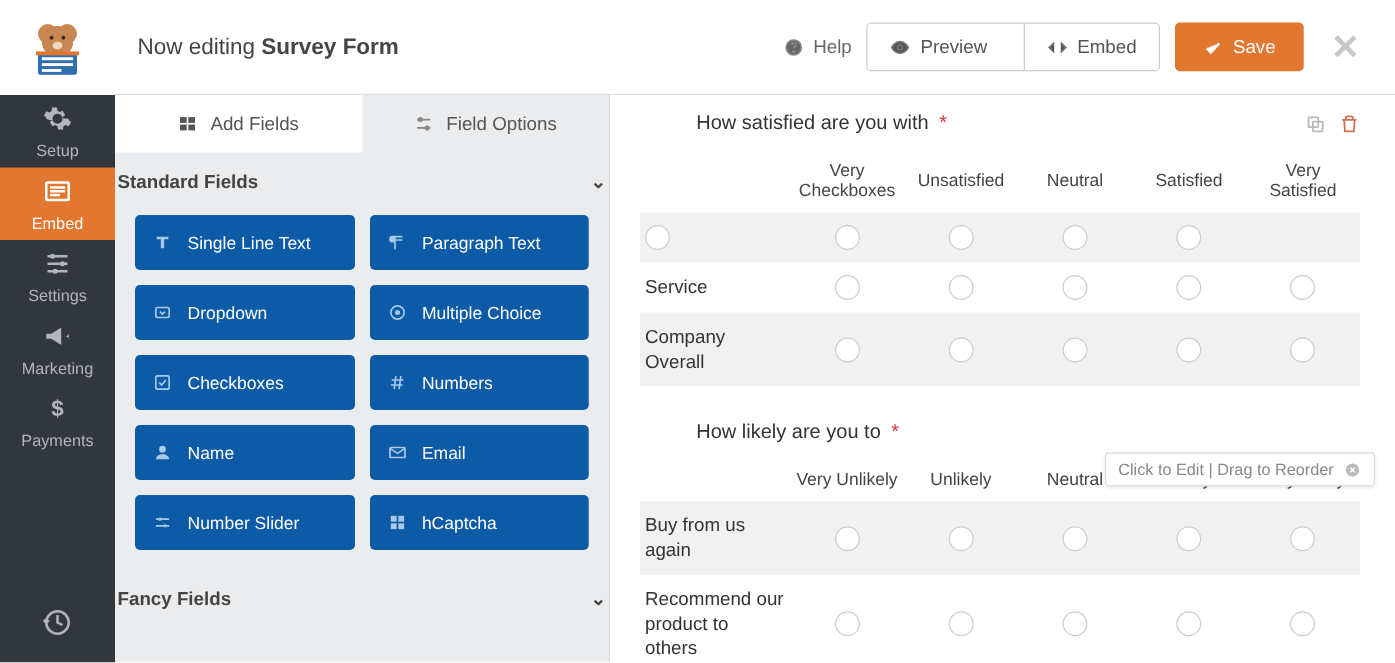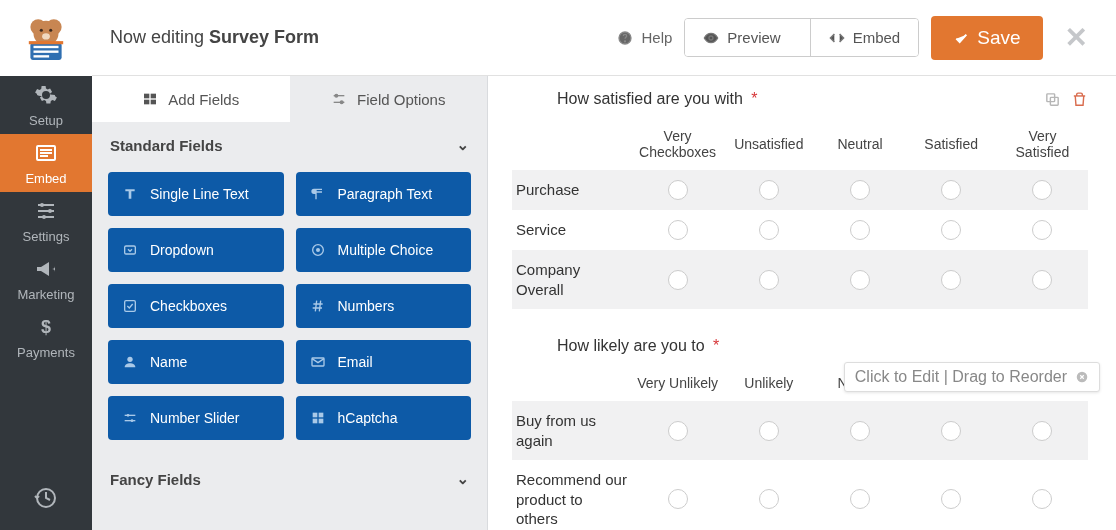--- a/index.html
+++ b/index.html
@@ -19,32 +19,32 @@
   
   .main { flex: 1; display: flex; flex-direction: column; }
   .topbar { height: 76px; border-bottom: 1px solid #e1e1e1; display: flex; align-items: center; padding: 0 18px; }
   .title { font-size: 18px; color: #444; }
   .title .strong { font-weight: 600; }
   .top-actions { margin-left: auto; display: flex; align-items: center; gap: 12px; }
   .help { display: flex; align-items: center; gap: 8px; color: #666; font-size: 15px; cursor: pointer; }
   .btn-group { display: flex; border: 1px solid #ccc; border-radius: 4px; overflow: hidden; }
   .btn-group .tbtn { padding: 10px 18px; background: #fff; display: flex; align-items: center; gap: 8px; color: #555; font-size: 15px; cursor: pointer; }
   .btn-group .tbtn + .tbtn { border-left: 1px solid #ccc; margin-left: 11px; }
-  .save-btn { background: #e27730; color: #fff; padding: 11px 22px; border-radius: 4px; display: flex; align-items: center; gap: 8px; font-size: 19px; cursor: pointer; }
+  .save-btn { background: #e27730; color: #fff; padding: 11px 22px; border-radius: 4px; display: flex; align-items: center; gap: 8px; font-size: 15px; cursor: pointer; }
   .close-x { color: #c5c7ca; font-size: 28px; font-weight: bold; cursor: pointer; padding: 4px 10px; }
   
   
   .body { flex: 1; display: flex; overflow: hidden; }
   
   
   .panel { width: 396px; background: #ebecee; border-right: 1px solid #d9dbde; display: flex; flex-direction: column; overflow: hidden; }
   .panel-tabs { display: flex; height: 46px; }
   .ptab { flex: 1; display: flex; align-items: center; justify-content: center; gap: 10px; color: #555; font-size: 15px; cursor: pointer; }
   .ptab.active { background: #fff; }
-  .panel-section { padding: 14px 18px; display: flex; align-items: center; justify-content: space-between; cursor: pointer; }
+  .panel-section { padding: 14px 2px; display: flex; align-items: center; justify-content: space-between; cursor: pointer; }
   .panel-section span { font-size: 15px; color: #444; font-weight: 600; }
   .chev { color: #888; font-size: 14px; }
   .fields-grid { display: grid; grid-template-columns: 1fr 1fr; gap: 12px; padding: 4px 16px 16px; }
   .field-btn { background: #0d5aa7; color: #ffffff; border-radius: 4px; padding: 14px 14px; display: flex; align-items: center; gap: 12px; font-size: 14px; cursor: pointer; }
   .field-btn svg { width: 16px; height: 16px; fill: #a9c9e8; flex-shrink: 0; }
   
   
   .preview { flex: 1; padding: 10px 28px 0 24px; overflow-y: auto; color: #333; position: relative; }
   .q-head { display: flex; align-items: center; margin-top: 4px; }
   .q-title { font-size: 16px; color: #333; margin-left: 45px; }
@@ -52,21 +52,21 @@
   .q-actions { margin-left: auto; display: flex; gap: 10px; }
   .q-actions svg { width: 17px; height: 17px; cursor: pointer; }
   .likert { margin-top: 10px; margin-bottom: 28px; }
   .lrow { display: grid; grid-template-columns: 120px repeat(5, 1fr); align-items: center; }
   .lhead .cell { font-size: 14px; color: #444; text-align: center; padding: 10px 4px; }
   .lhead .cell:first-child { text-align: left; }
   .ldata:nth-child(even) { background: #f1f1f2; }
   .ldata .cell { padding: 10px 4px; font-size: 15px; color: #333; display: flex; align-items: center; justify-content: center; }
   .ldata .cell:first-child { justify-content: flex-start; text-align: left; line-height: 1.3; }
   .radio { width: 20px; height: 20px; border: 1px solid #ccc; border-radius: 50%; background: #fff; }
-  .tooltip { position: absolute; right: 16px; top: 286px; background: #fff; border: 1px solid #ddd; border-radius: 3px; box-shadow: 0 1px 3px rgba(0,0,0,.1); padding: 5px 10px; font-size: 16px; color: #888; display: flex; align-items: center; gap: 8px; }
+  .tooltip { position: absolute; right: 16px; top: 286px; background: #fff; border: 1px solid #ddd; border-radius: 3px; box-shadow: 0 1px 3px rgba(0,0,0,.1); padding: 5px 10px; font-size: 13px; color: #888; display: flex; align-items: center; gap: 8px; }
   .tooltip svg { width: 14px; height: 14px; fill: #bbb; }
   .ic { width: 16px; height: 16px; fill: currentColor; }
 </style>
 </head>
 <body>
 
 <div class="app">
   <div class="vnav">
     <div class="logo">
       <svg viewBox="0 0 64 64">
@@ -291,21 +291,20 @@
         <div class="likert">
           <div class="lrow lhead">
             <div class="cell"></div>
             <div class="cell">Very Checkboxes</div>
             <div class="cell">Unsatisfied</div>
             <div class="cell">Neutral</div>
             <div class="cell">Satisfied</div>
             <div class="cell">Very Satisfied</div>
           </div>
           <div class="lrow ldata">
-              <div class="cell">Purchase</div>
               <div class="cell">
                 <div class="radio"></div>
               </div>
               <div class="cell">
                 <div class="radio"></div>
               </div>
               <div class="cell">
                 <div class="radio"></div>
               </div>
               <div class="cell">

